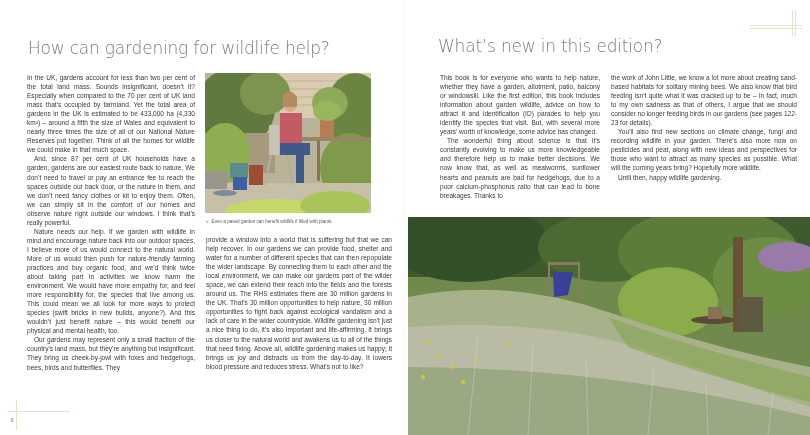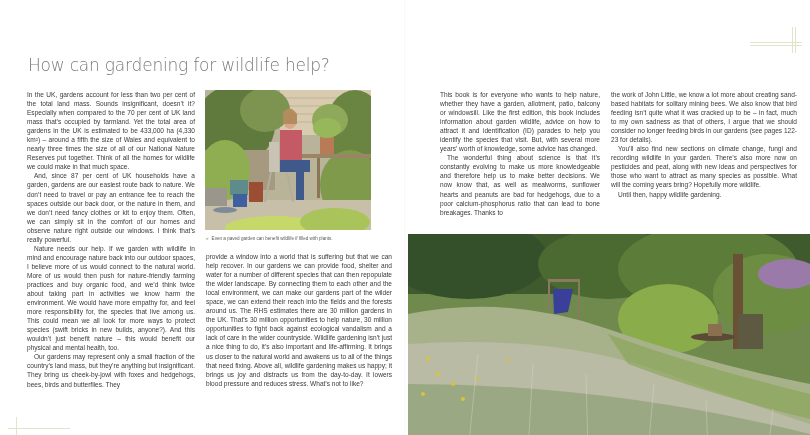--- a/index.html
+++ b/index.html
@@ -1,20 +1,20 @@
 <!DOCTYPE html>
 <html><head>
 <meta charset="utf-8">
 <style>
   * { margin: 0; padding: 0; box-sizing: border-box; }
   html, body { width: 810px; height: 435px; background: #ffffff; overflow: hidden; }
   body { position: relative; font-family: "Liberation Sans", "DejaVu Sans", sans-serif; color: #3a3a3a; }
 
   .spread { position: absolute; left: 0; top: 0; width: 810px; height: 435px; background: #fff; }
-  .page { position: absolute; top: 17px; height: 343px; }
+  .page { position: absolute; top: 0; height: 343px; }
   .page-left { left: 0; width: 405px; }
   .page-right { left: 405px; width: 405px; }
   .gutter { position: absolute; left: 404px; top: 0; width: 2px; height: 435px;
             background: linear-gradient(to right, rgba(0,0,0,0.03), rgba(0,0,0,0.0)); }
 
   .heading { position: absolute; font-family: "DejaVu Sans", sans-serif; font-weight: 300;
              color: #7a7a7a; font-size: 17px; letter-spacing: -0.2px; white-space: nowrap; }
   .heading-left { left: 28px; top: 38px; }
   .heading-right { left: 33px; top: 36px; }
 
@@ -114,20 +114,21 @@
     </div>
 
     <div class="cropmark" style="left:8px; top:411px; width:62px; height:1px;"></div>
     <div class="cropmark" style="left:16px; top:400px; width:1px; height:30px;"></div>
     <div class="page-num">6</div>
   </div>
 
   <div class="gutter"></div>
 
   <div class="page page-right">
+    <h1 class="heading heading-right">What’s new in this edition?</h1>
 
     <div class="col col-r1">
       <p>This book is for everyone who wants to help nature, whether they have a garden, allotment, patio, balcony or windowsill. Like the first edition, this book includes information about garden wildlife, advice on how to attract it and identification (ID) parades to help you identify the species that visit. But, with several more years’ worth of knowledge, some advice has changed.</p>
       <p>The wonderful thing about science is that it’s constantly evolving to make us more knowledgeable and therefore help us to make better decisions. We now know that, as well as mealworms, sunflower hearts and peanuts are bad for hedgehogs, due to a poor calcium-phosphorus ratio that can lead to bone breakages. Thanks to</p>
     </div>
 
     <div class="col col-r2">
       <p>the work of John Little, we know a lot more about creating sand-based habitats for solitary mining bees. We also know that bird feeding isn’t quite what it was cracked up to be – in fact, much to my own sadness as that of others, I argue that we should consider no longer feeding birds in our gardens (see pages 122-23 for details).</p>
       <p>You’ll also find new sections on climate change, fungi and recording wildlife in your garden. There’s also more now on pesticides and peat, along with new ideas and perspectives for those who want to attract as many species as possible. What will the coming years bring? Hopefully more wildlife.</p>
       <p>Until then, happy wildlife gardening.</p>

